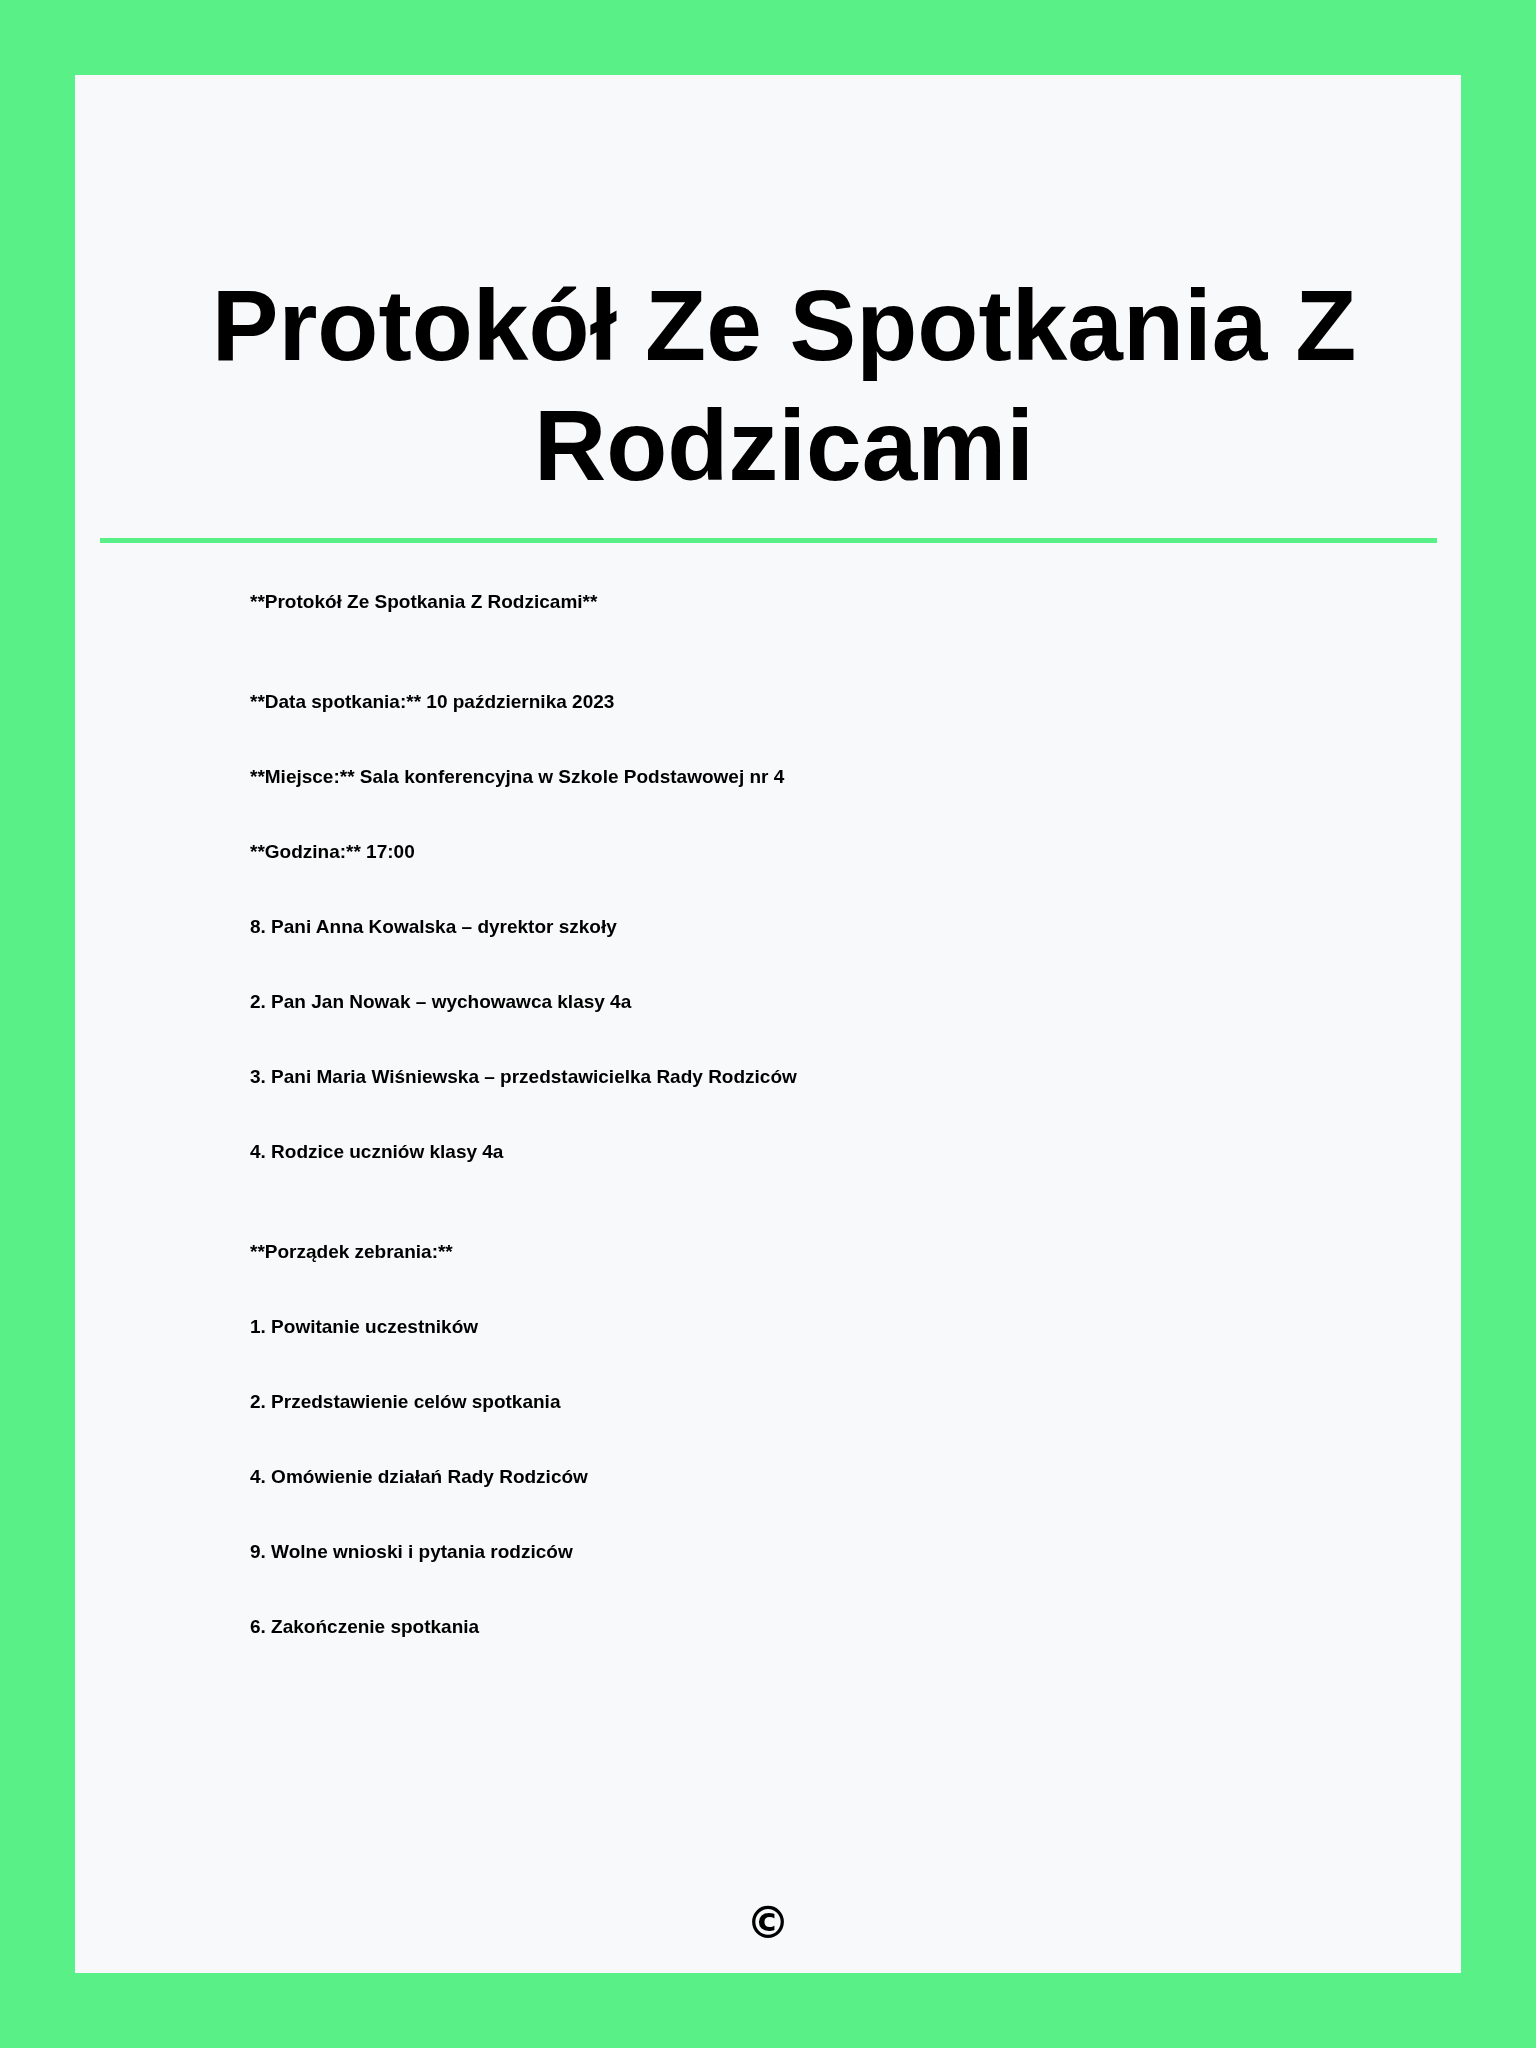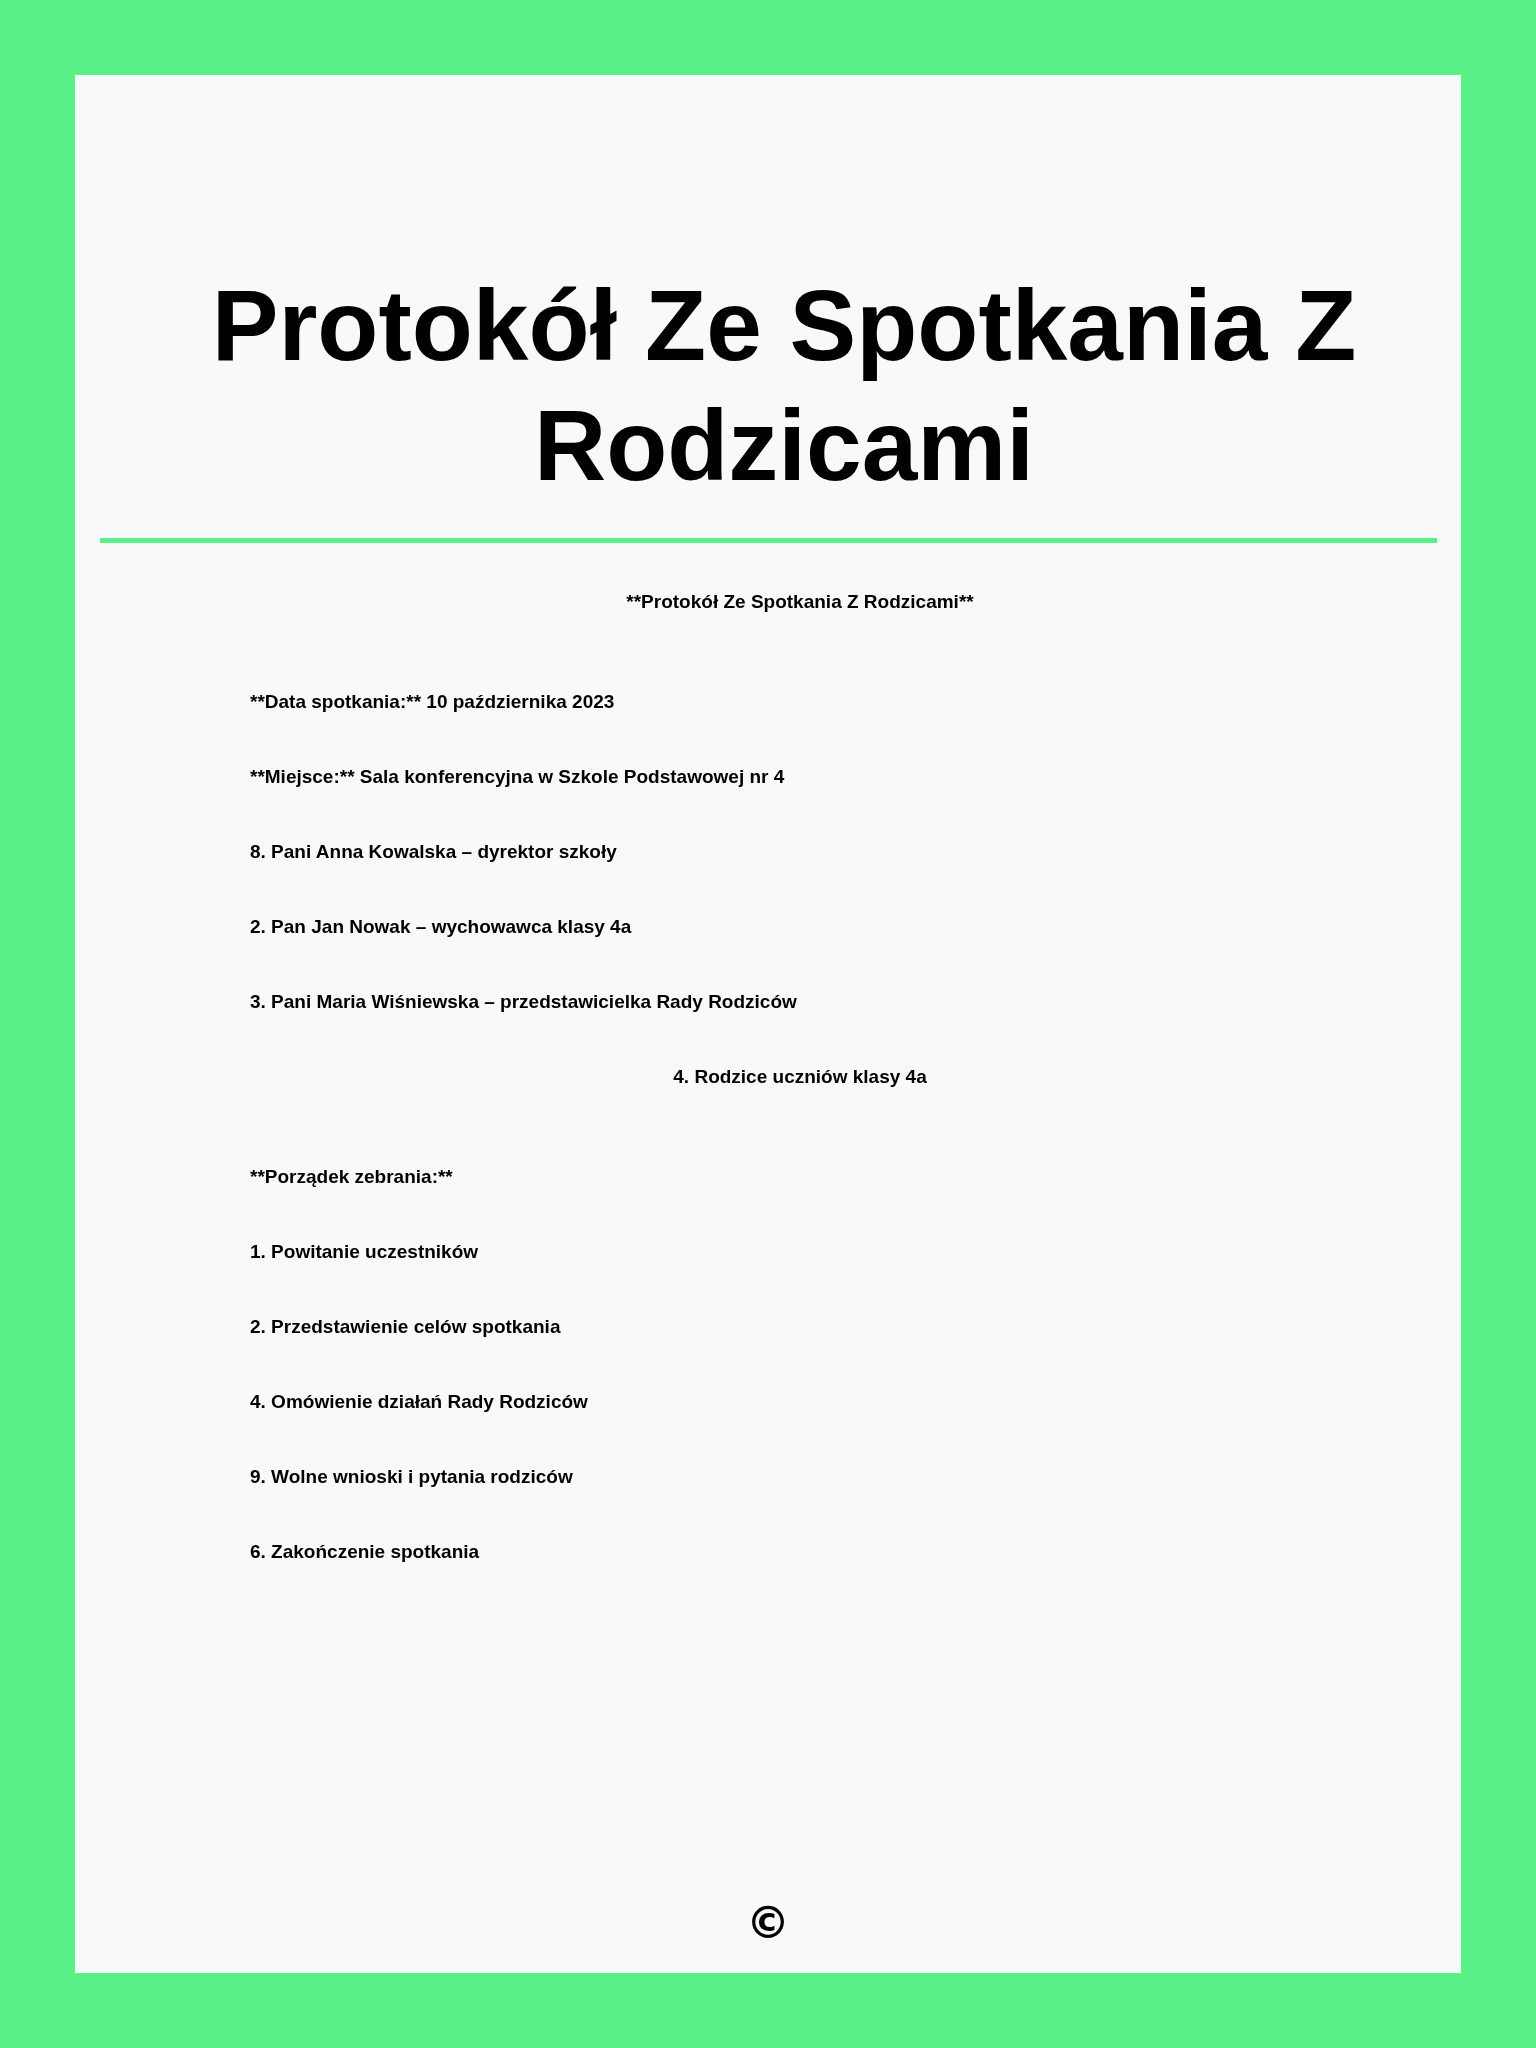--- a/index.html
+++ b/index.html
@@ -54,21 +54,20 @@
       margin: 0;
       font-family: "Liberation Sans", sans-serif;
       font-weight: bold;
       font-size: 19px;
       line-height: 75px;
       height: 75px;
       white-space: nowrap;
     }
     .gap-after {
       margin-bottom: 25px;
-      text-align: center;
     }
     .copyright {
       position: absolute;
       left: 0;
       width: 1386px;
       top: 1822px;
       text-align: center;
       font-family: "DejaVu Sans", sans-serif;
       font-weight: bold;
       font-size: 44px;
@@ -82,20 +81,21 @@
 
   <h1 class="doc-title">Protokół Ze Spotkania Z Rodzicami</h1>
 
   <div class="divider"></div>
 
   <div class="body-content">
     <p class="line gap-after">**Protokół Ze Spotkania Z Rodzicami**</p>
 
     <p class="line">**Data spotkania:** 10 października 2023</p>
     <p class="line">**Miejsce:** Sala konferencyjna w Szkole Podstawowej nr 4</p>
+    <p class="line">**Godzina:** 17:00</p>
 
     <p class="line">8. Pani Anna Kowalska – dyrektor szkoły</p>
     <p class="line">2. Pan Jan Nowak – wychowawca klasy 4a</p>
     <p class="line">3. Pani Maria Wiśniewska – przedstawicielka Rady Rodziców</p>
     <p class="line gap-after">4. Rodzice uczniów klasy 4a</p>
 
     <p class="line">**Porządek zebrania:**</p>
     <p class="line">1. Powitanie uczestników</p>
     <p class="line">2. Przedstawienie celów spotkania</p>
     <p class="line">4. Omówienie działań Rady Rodziców</p>

